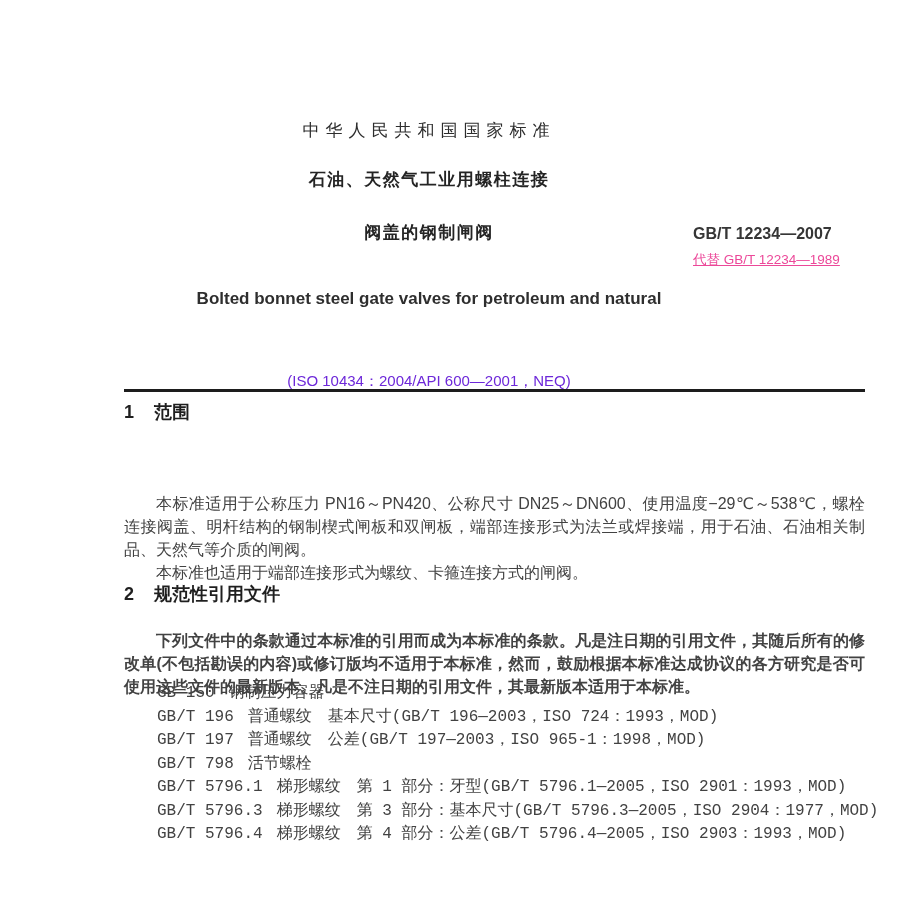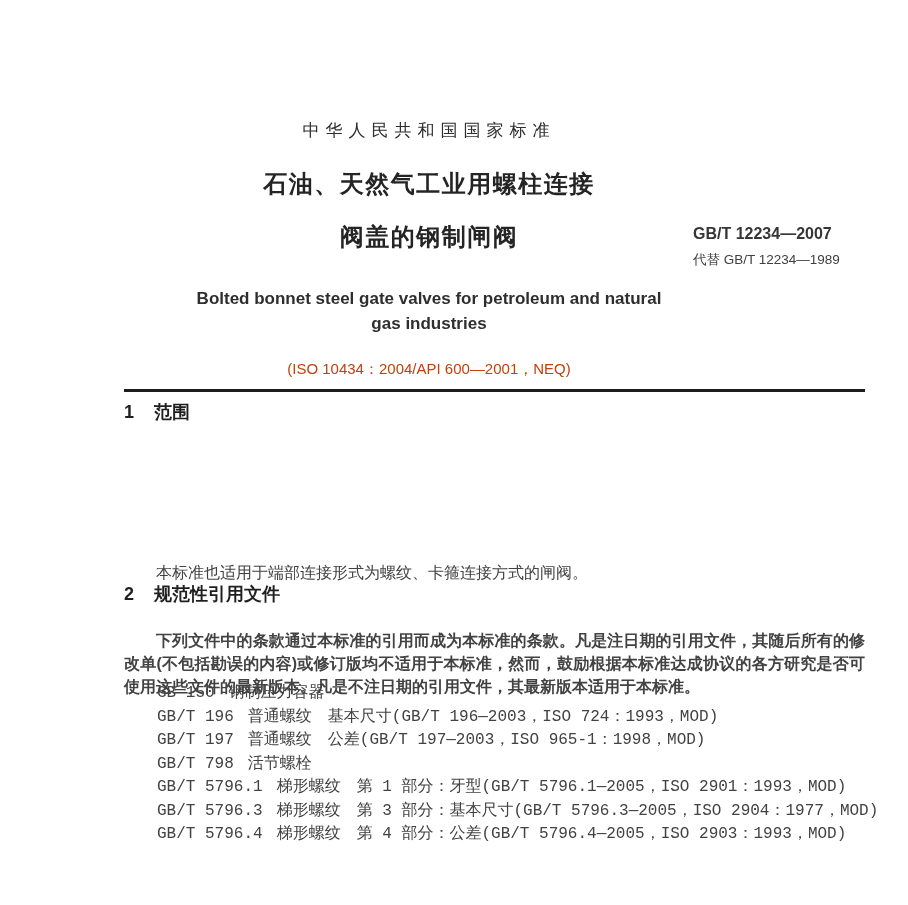--- a/index.html
+++ b/index.html
@@ -17,51 +17,52 @@
 
   
   .center-col { left: 85px; width: 610px; text-align: center; }
   .std-label {
     top: 119px;
     font-size: 17px;
     letter-spacing: 6px;
     color: #2d2d2d;
   }
   .title-line {
-    font-size: 24px;
+    font-size: 17px;
     font-weight: bold;
     letter-spacing: 1.5px;
     color: #242424;
   }
   .title-1 { top: 168px; }
   .title-2 { top: 221px; }
   .std-code {
     left: 654px; top: 225px;
     font-size: 16px;
     font-weight: bold;
     color: #363636;
     white-space: nowrap;
   }
   .std-superseded {
     left: 654px; top: 251px;
     font-size: 13.5px;
-    color: #404040;
+    color: #ec4899;
     white-space: nowrap;
+    text-decoration: underline;
   }
   .eng-title {
     font-size: 17px;
     font-weight: bold;
     color: #2e2e2e;
   }
   .eng-1 { top: 289px; }
   .eng-2 { top: 314px; }
   .iso-line {
-    top: 360px;
+    top: 372px;
     font-size: 15px;
-    color: #c2410c;
+    color: #6d28d9;
   }
   .rule {
     left: 85px; top: 389px;
     width: 741px; height: 2.5px;
     background: #1d1d1d;
   }
 
   
   .sec-heading {
     left: 85px;
@@ -110,30 +111,30 @@
 
   <div class="abs center-col std-label">中华人民共和国国家标准</div>
 
   <div class="abs center-col title-line title-1">石油、天然气工业用螺柱连接</div>
   <div class="abs center-col title-line title-2">阀盖的钢制闸阀</div>
 
   <div class="abs std-code">GB/T 12234—2007</div>
   <div class="abs std-superseded">代替 GB/T 12234—1989</div>
 
   <div class="abs center-col eng-title eng-1">Bolted bonnet steel gate valves for petroleum and natural</div>
-  <div class="abs center-col eng-title eng-2">gas industries</div>
 
   <div class="abs center-col iso-line">(ISO 10434：2004/API 600—2001，NEQ)</div>
 
   <div class="abs rule"></div>
 
   <div class="abs sec-heading h-sec1">
     <span class="sec-num">1</span>
     <span class="sec-title">范围</span>
   </div>
+  <p class="abs para p2">本标准适用于公称压力 PN16～PN420、公称尺寸 DN25～DN600、使用温度−29℃～538℃，螺栓连接阀盖、明杆结构的钢制楔式闸板和双闸板，端部连接形式为法兰或焊接端，用于石油、石油相关制品、天然气等介质的闸阀。</p>
   <p class="abs para p3">本标准也适用于端部连接形式为螺纹、卡箍连接方式的闸阀。</p>
 
   <div class="abs sec-heading h-sec2">
     <span class="sec-num">2</span>
     <span class="sec-title">规范性引用文件</span>
   </div>
   <p class="abs para p4">下列文件中的条款通过本标准的引用而成为本标准的条款。凡是注日期的引用文件，其随后所有的修改单(不包括勘误的内容)或修订版均不适用于本标准，然而，鼓励根据本标准达成协议的各方研究是否可使用这些文件的最新版本。凡是不注日期的引用文件，其最新版本适用于本标准。</p>
 
   <div class="abs refs">
     <div class="ref-item">

